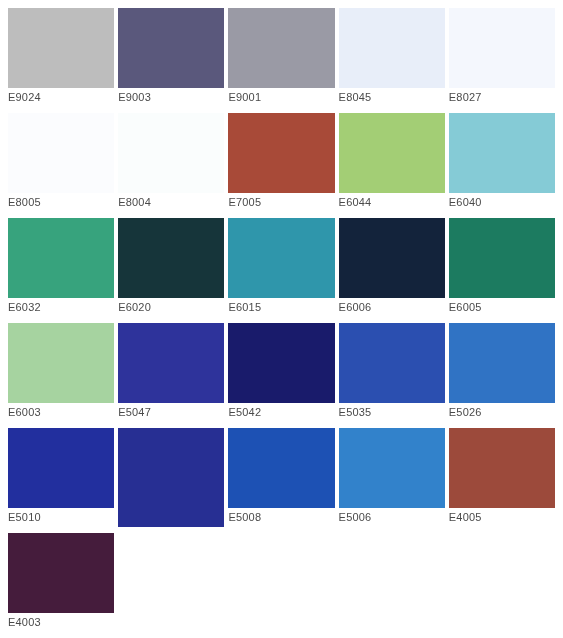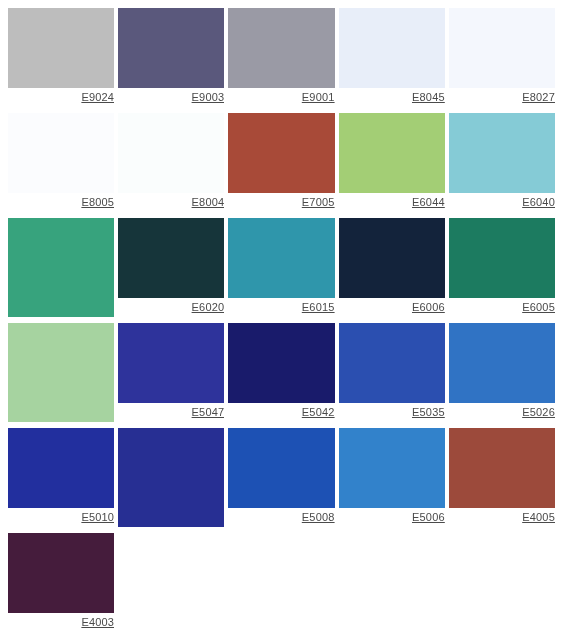--- a/index.html
+++ b/index.html
@@ -33,30 +33,29 @@
     padding-bottom: 6px;
   }
   .swatch-chip {
     flex: 1 1 auto;
     width: 100%;
     min-height: 0;
     display: block;
   }
   .swatch-label {
     flex: 0 0 auto;
-    text-align: right;
+    text-align: left;
     font-size: 11px;
     line-height: 19px;
     height: 19px;
     color: #4a4a4a;
     letter-spacing: 0.2px;
     font-family: "Liberation Sans", sans-serif;
     white-space: nowrap;
     overflow: hidden;
-    text-decoration: underline;
   }
 </style>
 </head>
 <body style="background: rgb(255, 255, 255);">
 
 <div id="palette-grid">
     <div class="swatch-cell">
       <div class="swatch-chip" style="background-color: rgb(189, 189, 189);"></div>
       <div class="swatch-label">E9024</div>
     </div>
@@ -91,39 +90,41 @@
     <div class="swatch-cell">
       <div class="swatch-chip" style="background-color: rgb(163, 206, 117);"></div>
       <div class="swatch-label">E6044</div>
     </div>
     <div class="swatch-cell">
       <div class="swatch-chip" style="background-color: rgb(133, 203, 214);"></div>
       <div class="swatch-label">E6040</div>
     </div>
     <div class="swatch-cell">
       <div class="swatch-chip" style="background-color: rgb(55, 163, 125);"></div>
+      <div class="swatch-label">E6032</div>
     </div>
     <div class="swatch-cell">
       <div class="swatch-chip" style="background-color: rgb(22, 53, 58);"></div>
       <div class="swatch-label">E6020</div>
     </div>
     <div class="swatch-cell">
       <div class="swatch-chip" style="background-color: rgb(47, 150, 171);"></div>
       <div class="swatch-label">E6015</div>
     </div>
     <div class="swatch-cell">
       <div class="swatch-chip" style="background-color: rgb(19, 35, 59);"></div>
       <div class="swatch-label">E6006</div>
     </div>
     <div class="swatch-cell">
       <div class="swatch-chip" style="background-color: rgb(28, 123, 96);"></div>
       <div class="swatch-label">E6005</div>
     </div>
     <div class="swatch-cell">
       <div class="swatch-chip" style="background-color: rgb(166, 211, 160);"></div>
+      <div class="swatch-label">E6003</div>
     </div>
     <div class="swatch-cell">
       <div class="swatch-chip" style="background-color: rgb(46, 51, 155);"></div>
       <div class="swatch-label">E5047</div>
     </div>
     <div class="swatch-cell">
       <div class="swatch-chip" style="background-color: rgb(25, 27, 107);"></div>
       <div class="swatch-label">E5042</div>
     </div>
     <div class="swatch-cell">

